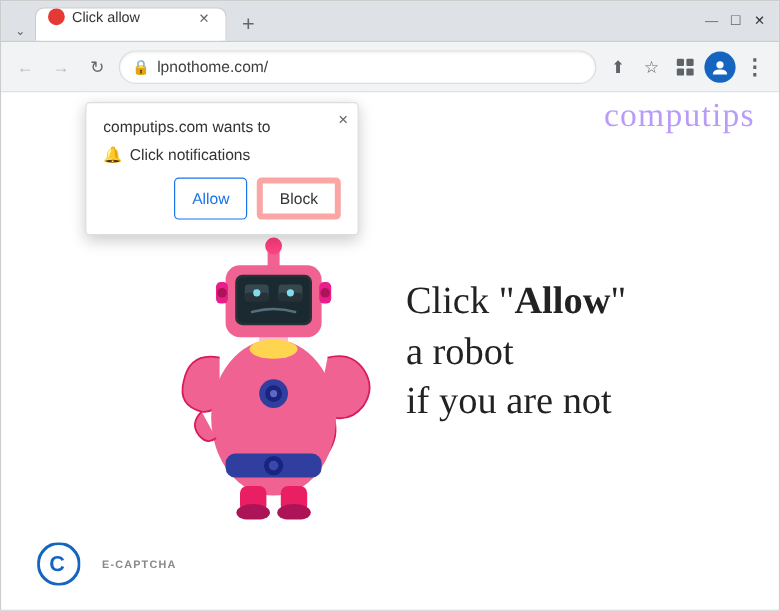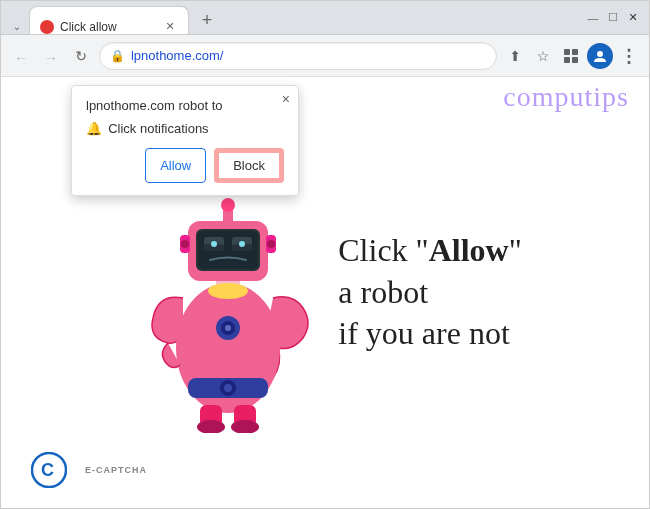--- a/index.html
+++ b/index.html
@@ -28,21 +28,21 @@
     .tab-area {
       display: flex;
       align-items: flex-end;
       flex: 1;
       height: 100%;
     }
     .tab {
       background: #fff;
       height: 28px;
       display: flex;
-      align-items: flex-end;
+      align-items: flex-start;
       padding: 0 10px;
       border-radius: 8px 8px 0 0;
       font-size: 12px;
       color: #333;
       gap: 6px;
       min-width: 160px;
       border: 1px solid #ccc;
       border-bottom: none;
       position: relative;
     }
@@ -133,21 +133,21 @@
       padding: 0 10px;
       gap: 6px;
       box-shadow: inset 0 1px 2px rgba(0,0,0,0.08);
     }
     .lock-icon {
       font-size: 12px;
       color: #5f6368;
     }
     .url-text {
       font-size: 13px;
-      color: #1d4ed8;
+      color: #404040;
       flex: 1;
     }
     .toolbar-icons {
       display: flex;
       gap: 4px;
       align-items: center;
     }
     .toolbar-icon {
       width: 24px;
       height: 24px;
@@ -366,21 +366,21 @@
       <div class="toolbar-icon" style="font-size:18px; font-weight:bold;">⋮</div>
     </div>
   </div>
 
   <div class="main-content">
 
     <div class="watermark">computips</div>
 
     <div class="notification-popup">
       <span class="popup-close">×</span>
-      <div class="popup-title">lpnothome.com robot to</div>
+      <div class="popup-title">computips.com wants to</div>
       <div class="popup-notification-row">
         <span class="bell-icon">🔔</span>
         <span class="popup-notification-text">Click notifications</span>
       </div>
       <div class="popup-buttons">
         <button class="popup-btn popup-btn-allow">Allow</button>
         <button class="popup-btn">Block</button>
       </div>
     </div>
 

